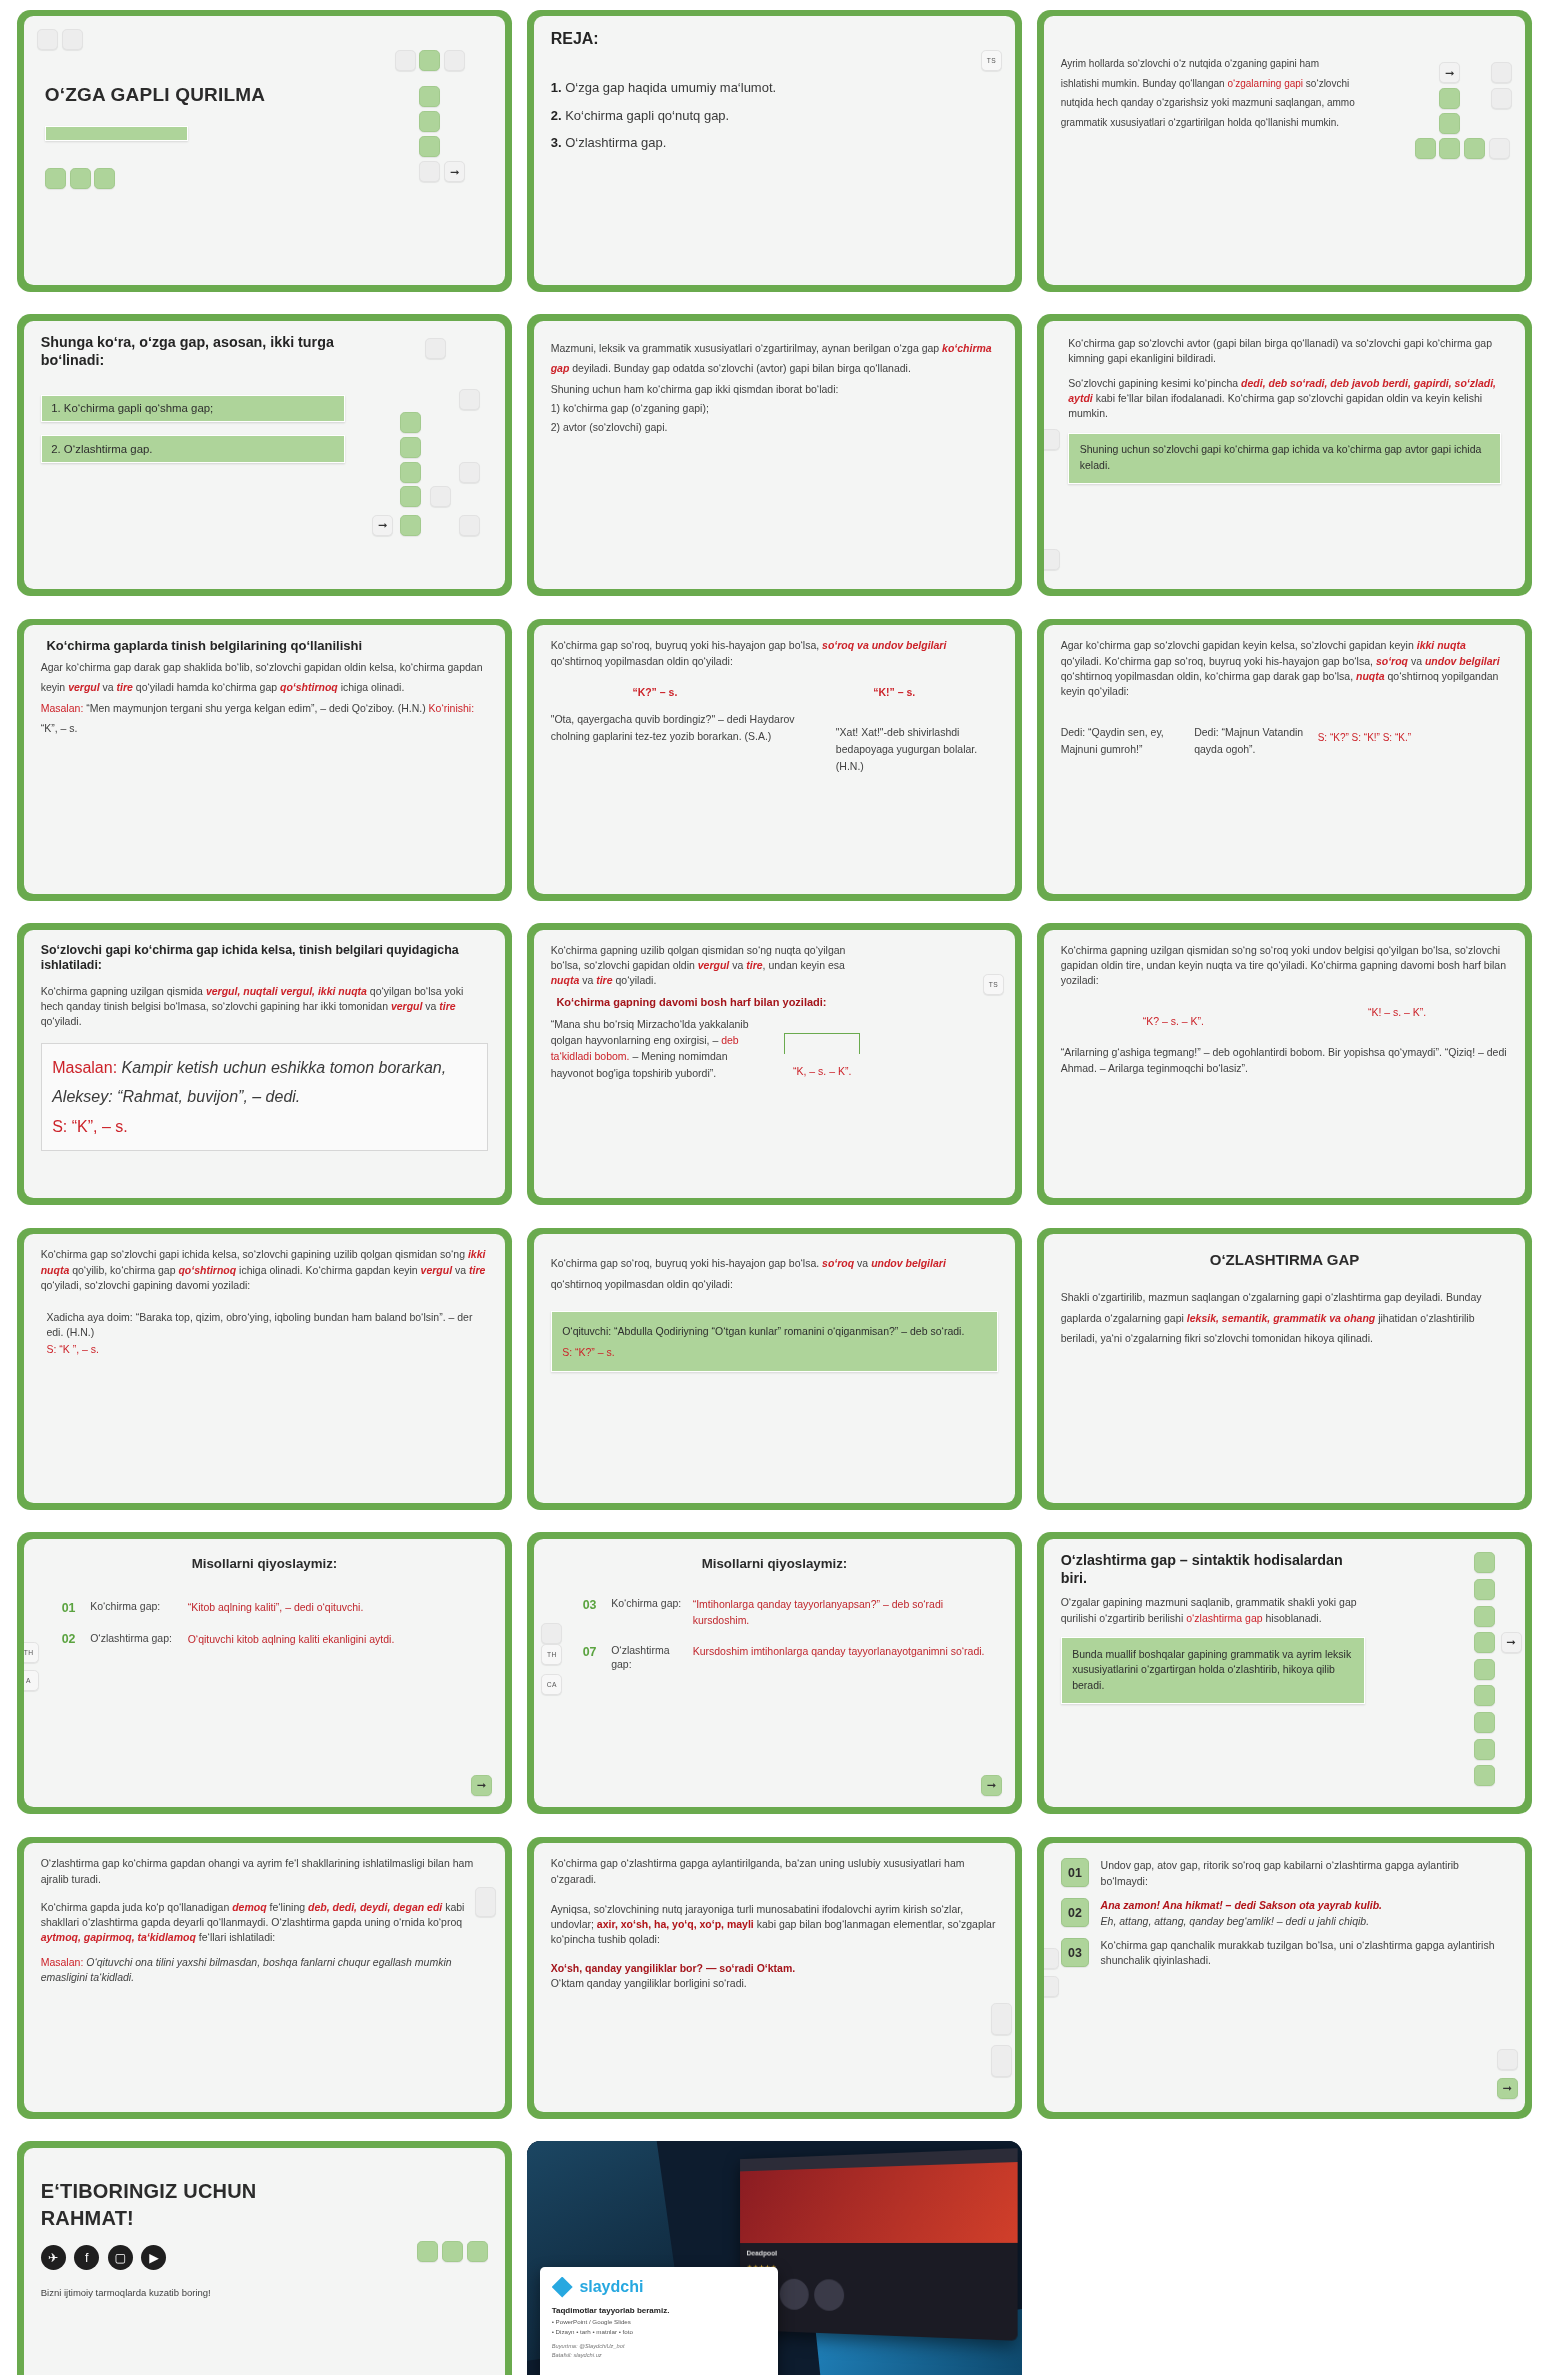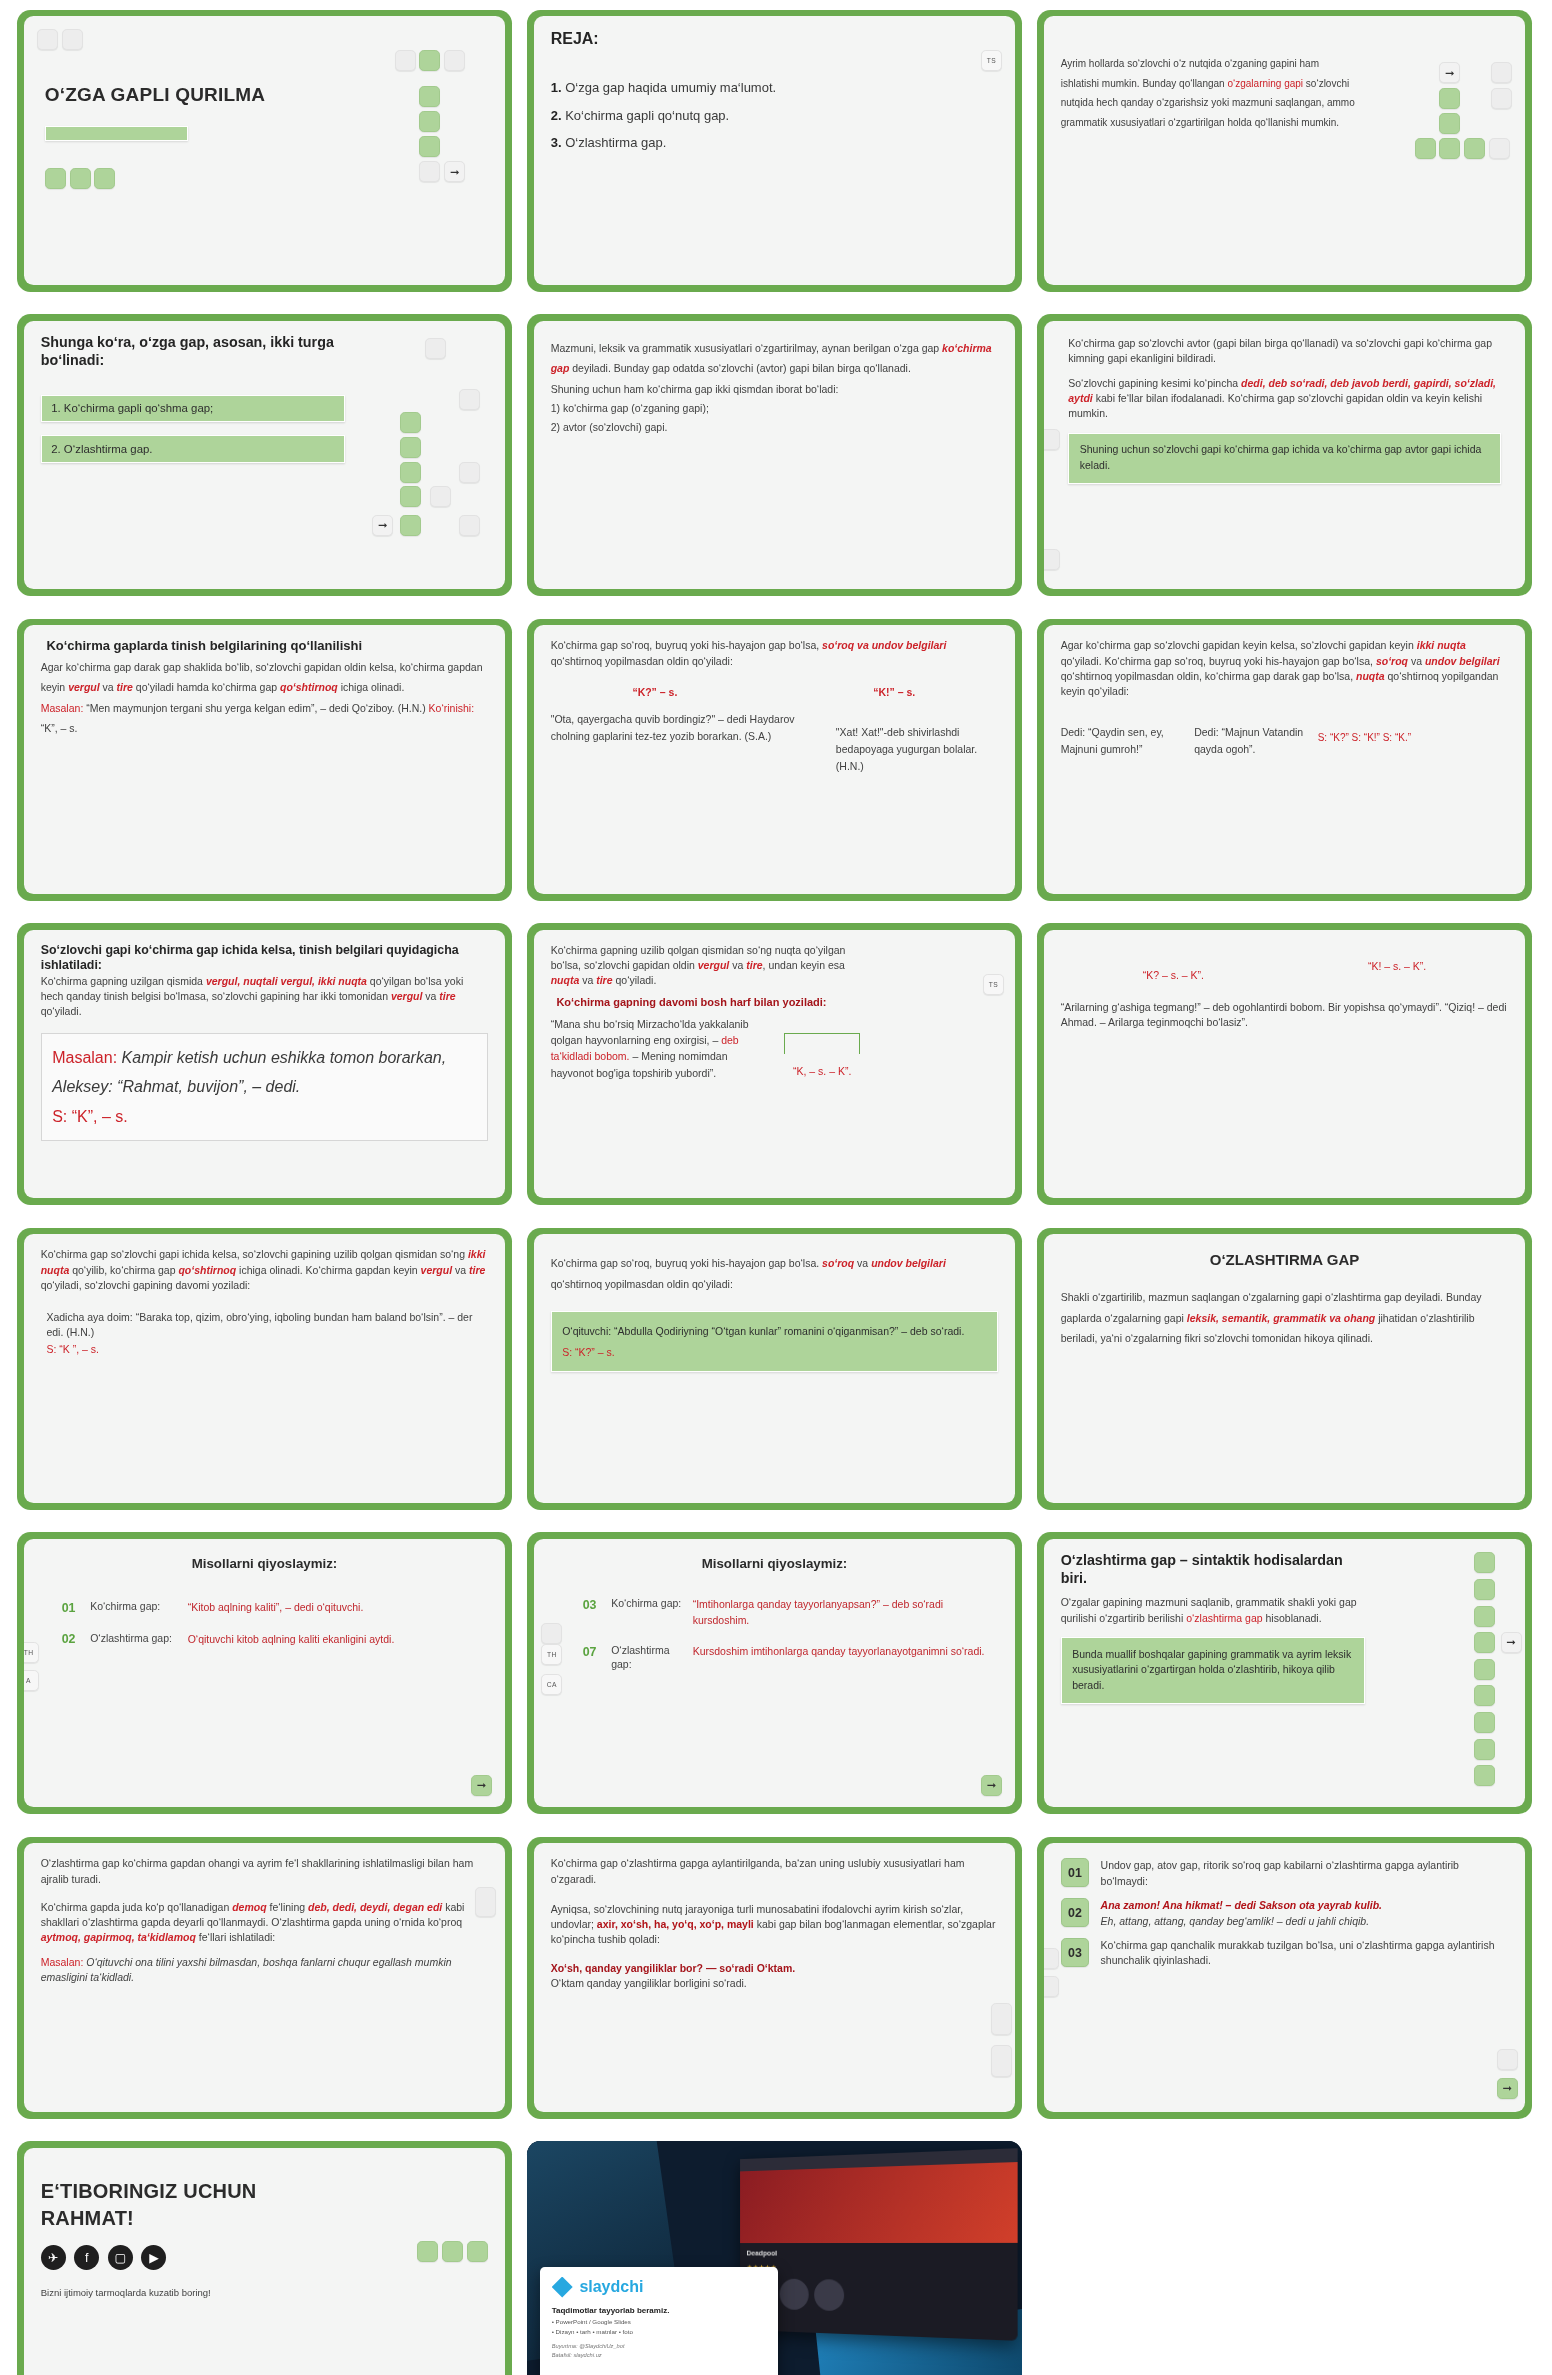--- a/index.html
+++ b/index.html
@@ -274,21 +274,21 @@
         <p class="body tight" style="line-height:1.6;width:124px">Dedi: “Qaydin sen, ey, Majnuni gumroh!”</p>
         <p class="body tight" style="line-height:1.6;width:114px">Dedi: “Majnun Vatandin qayda ogoh”.</p>
         <p class="body" style="color:#cc2229;font-size:10px;padding-top:5.7px">S: “K?”  S: “K!”   S: “K.”</p>
       </div>
     </div>
   </div>
 
   <div class="slide">
     <div class="inner">
       <h2 class="head" style="font-size:12.4px">So‘zlovchi gapi ko‘chirma gap ichida kelsa, tinish belgilari quyidagicha ishlatiladi:</h2>
-      <p class="body tight" style="margin-top:0">
+      <p class="body tight" style="margin-top:10px">
         <span>Ko‘chirma gapning uzilgan qismida </span><span class="red-i">vergul, nuqtali vergul, ikki nuqta</span><span> qo‘yilgan bo‘lsa yoki hech qanday tinish belgisi bo‘lmasa, so‘zlovchi gapining har ikki tomonidan </span><span class="red-i">vergul</span><span> va </span><span class="red-i">tire</span><span> qo‘yiladi.</span>
       </p>
       <div class="outlinebox" style="margin-top:13.3px">
         <span class="red">Masalan:</span><span class="ital"> Kampir ketish uchun eshikka tomon borarkan, Aleksey: “Rahmat, buvijon”, – dedi.</span><br>
         <span class="red">S: “K”, – s.</span>
       </div>
     </div>
   </div>
 
   <div class="slide">
@@ -305,20 +305,21 @@
         <div style="position:relative;width:124px;padding-top:17px">
           <div style="width:76px;height:21px;border-left:1.9px solid #6aaa4e;border-top:1.9px solid #6aaa4e;border-right:1.9px solid #6aaa4e;margin:0 auto 9.5px"></div>
           <p class="body" style="color:#cc2229;text-align:center">“K, – s. – K”.</p>
         </div>
       </div>
     </div>
   </div>
 
   <div class="slide">
     <div class="inner">
+      <p class="body tight">Ko‘chirma gapning uzilgan qismidan so‘ng so‘roq yoki undov belgisi qo‘yilgan bo‘lsa, so‘zlovchi gapidan oldin tire, undan keyin nuqta va tire qo‘yiladi. Ko‘chirma gapning davomi bosh harf bilan yoziladi:</p>
       <div style="display:flex;justify-content:space-around;margin-top:15px;align-items:flex-start">
         <p class="body" style="color:#cc2229;padding-top:9.5px">“K? – s. – K”.</p>
         <p class="body" style="color:#cc2229">“K! – s. – K”.</p>
       </div>
       <p class="body tight" style="margin-top:15px">“Arilarning g‘ashiga tegmang!” – deb ogohlantirdi bobom. Bir yopishsa qo‘ymaydi”. “Qiziq! – dedi Ahmad. – Arilarga teginmoqchi bo‘lasiz”.</p>
     </div>
   </div>
 
   <div class="slide">
     <div class="inner">

